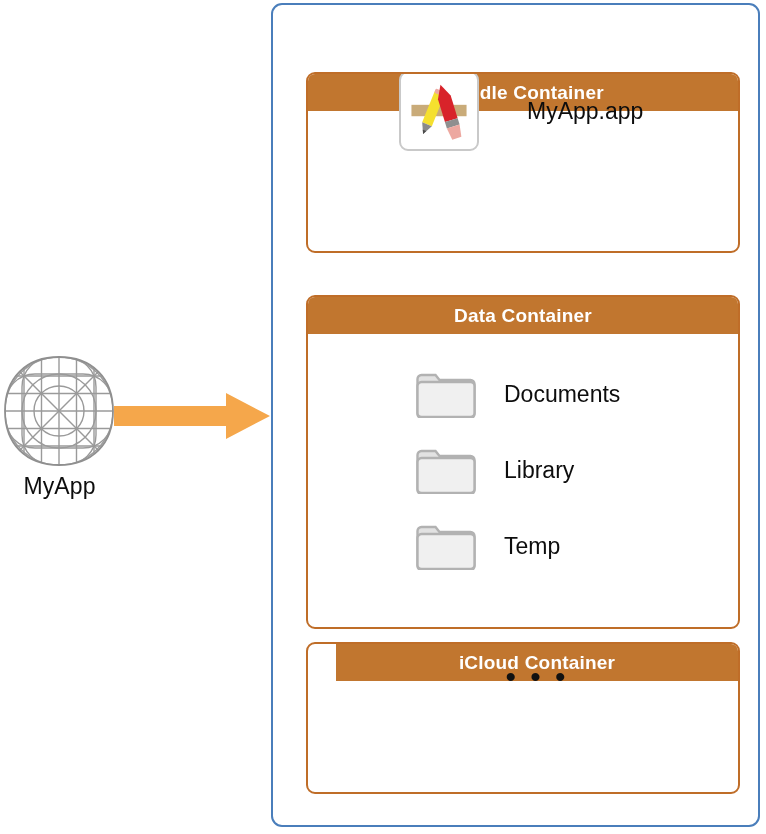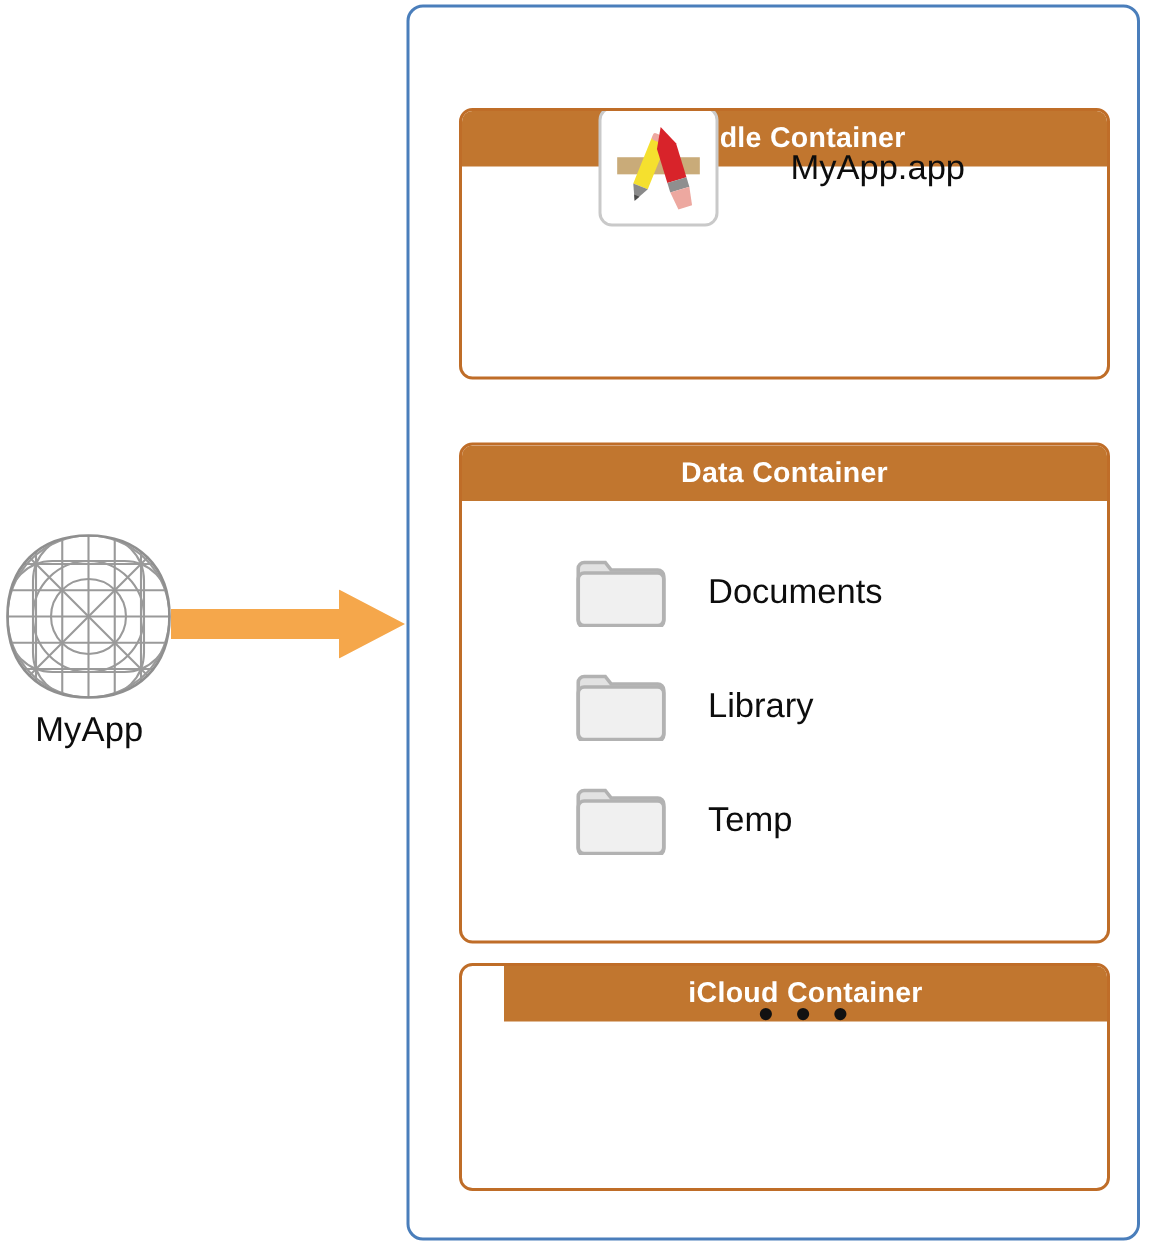--- a/index.html
+++ b/index.html
@@ -131,21 +131,21 @@
     margin-left: 48px;
     font-size: 23px;
     color: #0d0d0d;
   }
 
   
   #data-rows {
     position: absolute;
     left: 0; top: 0; right: 0; bottom: 0;
     padding-top: 22px;
-    padding-left: 75px;
+    padding-left: 107px;
   }
   .folder-row {
     display: flex;
     align-items: center;
     height: 76px;
   }
   .folder-icon {
     width: 62px;
     height: 48px;
     flex: none;

